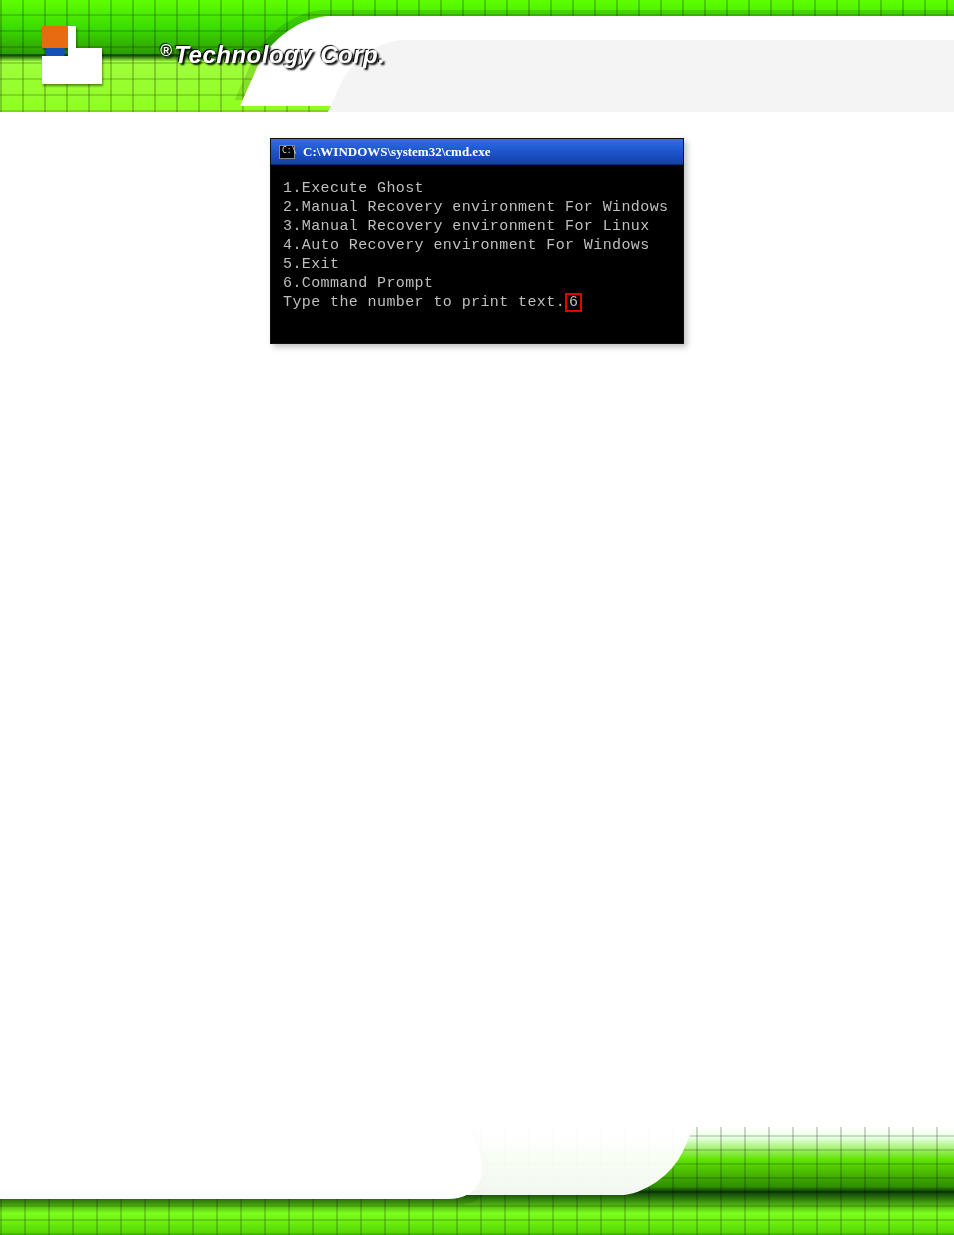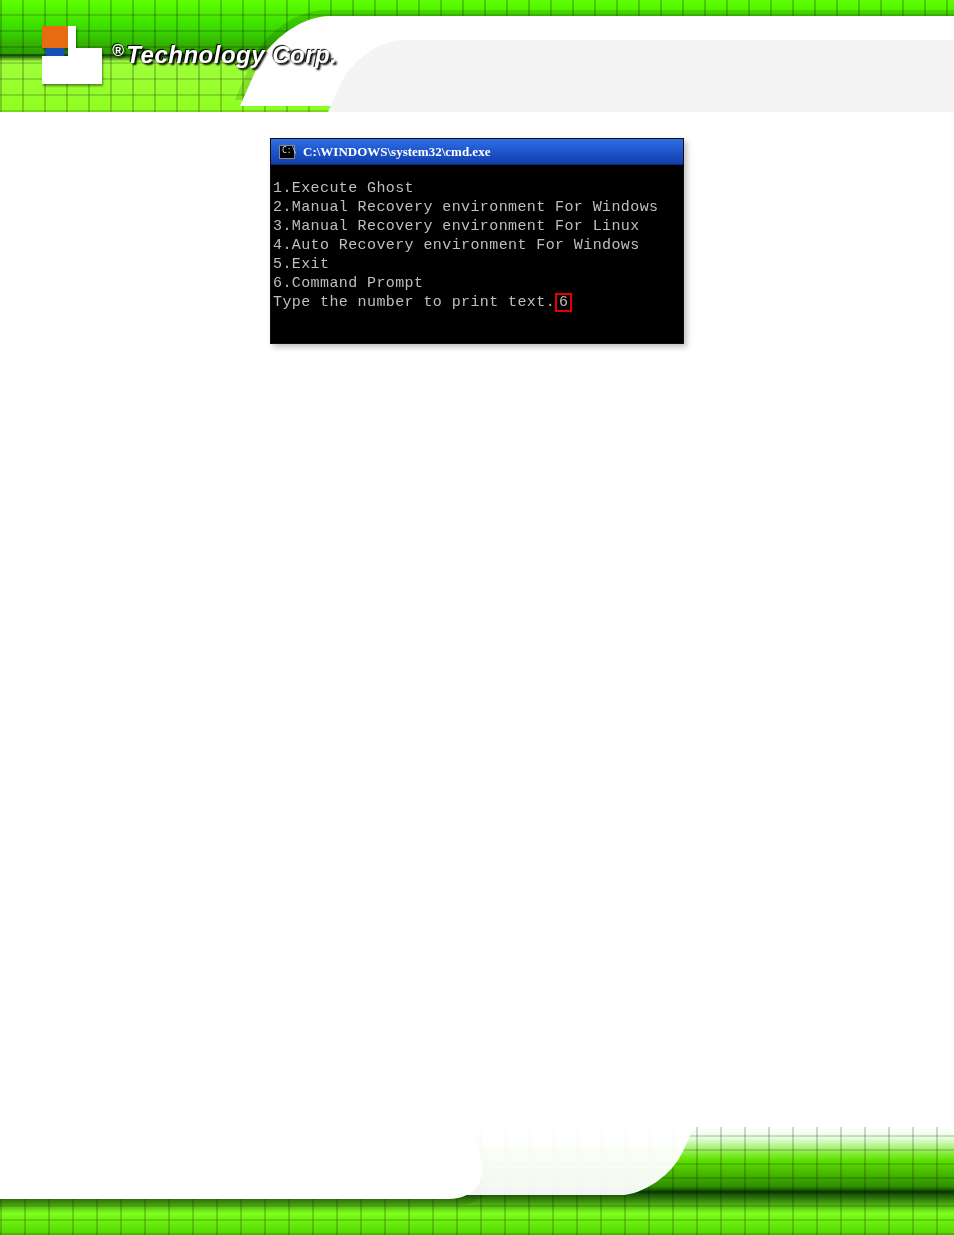--- a/index.html
+++ b/index.html
@@ -54,20 +54,21 @@
   }
   .logo-mark .sq  { background:#fff; }
   .logo-mark .or  { background:#e86b12; }
   .logo-mark .bl  { width:20px; height:20px; border-radius:50%; background:#1451b6; justify-self:center; align-self:center; }
   .logo-mark .gap { background:transparent; }
   .logo-text {
     font: italic bold 24px/1 "Arial Black", Arial, sans-serif;
     color:#fff;
     text-shadow: 2px 2px 2px #000, -1px -1px 1px #000;
     letter-spacing: .5px;
+    padding-left: 48px;
   }
   .logo-text .reg { font-size:16px; margin-right:2px; vertical-align: top; }
 
   
   .page {
     width: 100%;
     padding: 26px 50px 0;
   }
   .cmd-wrap {
     width: 414px;
@@ -87,21 +88,21 @@
   .cmd-title .cmd-icon {
     width:16px; height:14px; background:#000; border:1px solid #888;
     display:flex; align-items:flex-start; justify-content:flex-start;
     padding:1px 2px; color:#ddd; font:8px/1 monospace;
   }
   .cmd-body {
     background:#000;
     color:#bfbfbf;
     font: 15px/19px "Courier New", monospace;
     letter-spacing: .4px;
-    padding: 14px 2px 22px;
+    padding: 14px 12px 22px;
     min-height: 178px;
     white-space: pre;
   }
   .cmd-body .hl {
     display:inline-block;
     border: 2px solid #e40000;
     line-height: 15px;
     padding: 0 2px;
     color:#bfbfbf;
   }

